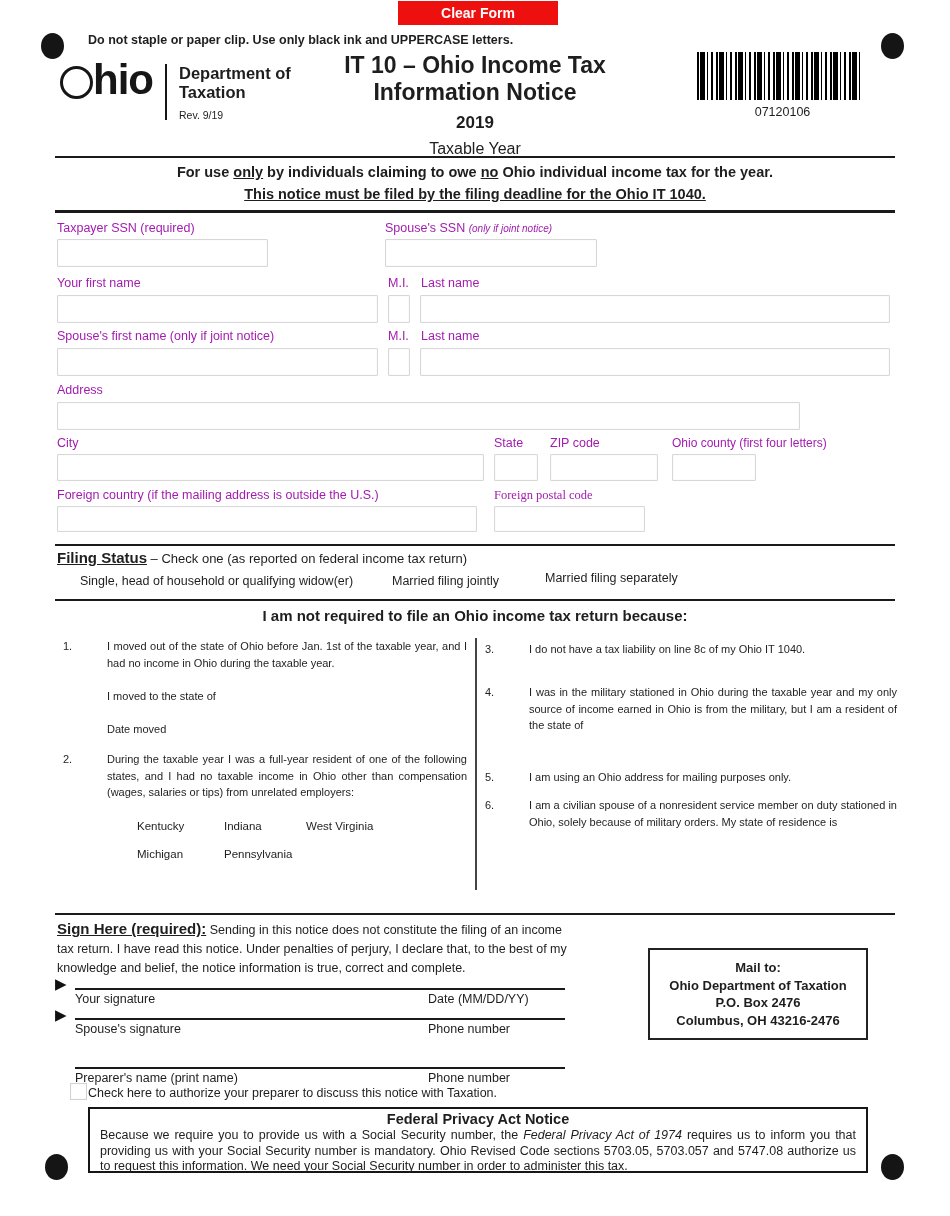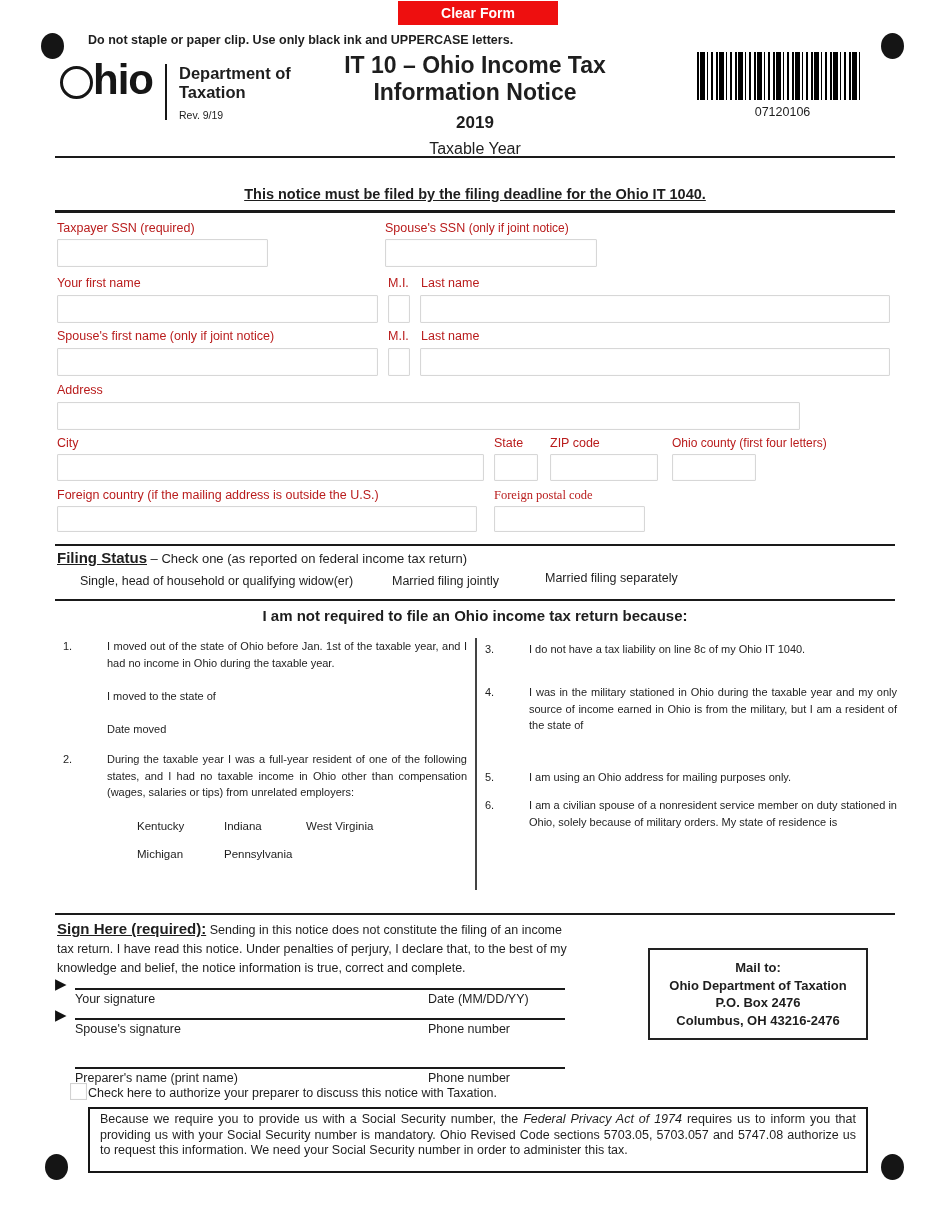--- a/index.html
+++ b/index.html
@@ -30,22 +30,22 @@
   .barcode { position:absolute; left:697px; top:52px; width:165px; height:48px;
     background:repeating-linear-gradient(90deg,#000 0 2px,#fff 2px 3px,#000 3px 8px,#fff 8px 10px,#000 10px 11px,#fff 11px 14px,#000 14px 16px,#fff 16px 19px); }
   .barcode-num { position:absolute; left:715px; top:105px; width:135px; text-align:center; font-size:12.5px; }
 
   .rule { position:absolute; left:55px; width:840px; background:#1a1a1a; }
 
   .notice1 { position:absolute; left:55px; top:164px; width:840px; text-align:center; font-size:14.5px; font-weight:bold; }
   .notice2 { position:absolute; left:55px; top:186px; width:840px; text-align:center; font-size:14.5px; font-weight:bold; text-decoration:underline; }
   .u { text-decoration:underline; }
 
-  .lbl { position:absolute; font-size:12.5px; color:#b91c1c; white-space:nowrap; }
-  .lbl small { font-size:12px; }
+  .lbl { position:absolute; font-size:12.5px; color:#a21caf; white-space:nowrap; }
+  .lbl small { font-size:10px;font-style:italic; }
   .fld { position:absolute; border:1px solid #d7d7d7; background:#fff; border-radius:1px;
     box-shadow:inset 0 0 2px rgba(0,0,0,0.06); font:inherit; font-size:13px; padding:0 4px; }
 
   .fs-head { position:absolute; left:57px; top:549px; font-size:13px; }
   .fs-title { font-size:15px; font-weight:bold; text-decoration:underline; }
   .fs-opt { position:absolute; top:574px; font-size:12.5px; cursor:pointer; }
 
   .sec-head { position:absolute; left:55px; top:607px; width:840px; text-align:center; font-size:15px; font-weight:bold; }
 
   .vdiv { position:absolute; left:475px; top:638px; width:1.5px; height:252px; background:#444; }
@@ -108,20 +108,21 @@
     <div class="title-line">Information Notice</div>
     <div class="title-year">2019</div>
     <div class="taxable-year">Taxable Year</div>
   </div>
 
   <div class="barcode"></div>
   <div class="barcode-num">07120106</div>
 
   <div class="rule" style="top:156px; height:2px;"></div>
 
+  <div class="notice1"><span>For use </span><span class="u">only</span><span> by individuals claiming to owe </span><span class="u">no</span><span> Ohio individual income tax for the year.</span></div>
   <div class="notice2">This notice must be filed by the filing deadline for the Ohio IT 1040.</div>
 
   <div class="rule" style="top:210px; height:3px;"></div>
 
   <div class="lbl" style="left:57px; top:221px;">Taxpayer SSN (required)</div>
   <div class="lbl" style="left:385px; top:221px;"><span>Spouse's SSN </span><small>(only if joint notice)</small></div>
   <input class="fld" style="left: 57px; top: 239px; width: 211px; height: 28px;">
   <input class="fld" style="left: 385px; top: 239px; width: 212px; height: 28px;">
 
   <div class="lbl" style="left:57px; top:276px;">Your first name</div>
@@ -223,19 +224,20 @@
   <div class="sig-lbl" style="left:428px; top:1022px;">Phone number</div>
 
   <div class="sigline" style="top:1067px;"></div>
   <div class="sig-lbl" style="left:75px; top:1071px;text-align:center;">Preparer's name (print name)</div>
   <div class="sig-lbl" style="left:428px; top:1071px;">Phone number</div>
 
   <div class="chk"></div>
   <div class="chk-lbl">Check here to authorize your preparer to discuss this notice with Taxation.</div>
 
   <div class="privacy-box">
+    <div class="privacy-title">Federal Privacy Act Notice</div>
     <div class="privacy-text"><span>Because we require you to provide us with a Social Security number, the </span><span class="it">Federal Privacy Act of 1974</span><span> requires us to inform you that providing us with your Social Security number is mandatory. Ohio Revised Code sections 5703.05, 5703.057 and 5747.08 authorize us to request this information. We need your Social Security number in order to administer this tax.</span></div>
   </div>
 
   <div class="regmark" style="left:45px; top:1154px;"></div>
   <div class="regmark" style="left:881px; top:1154px;"></div>
 
 </div>
 
 </body></html>

